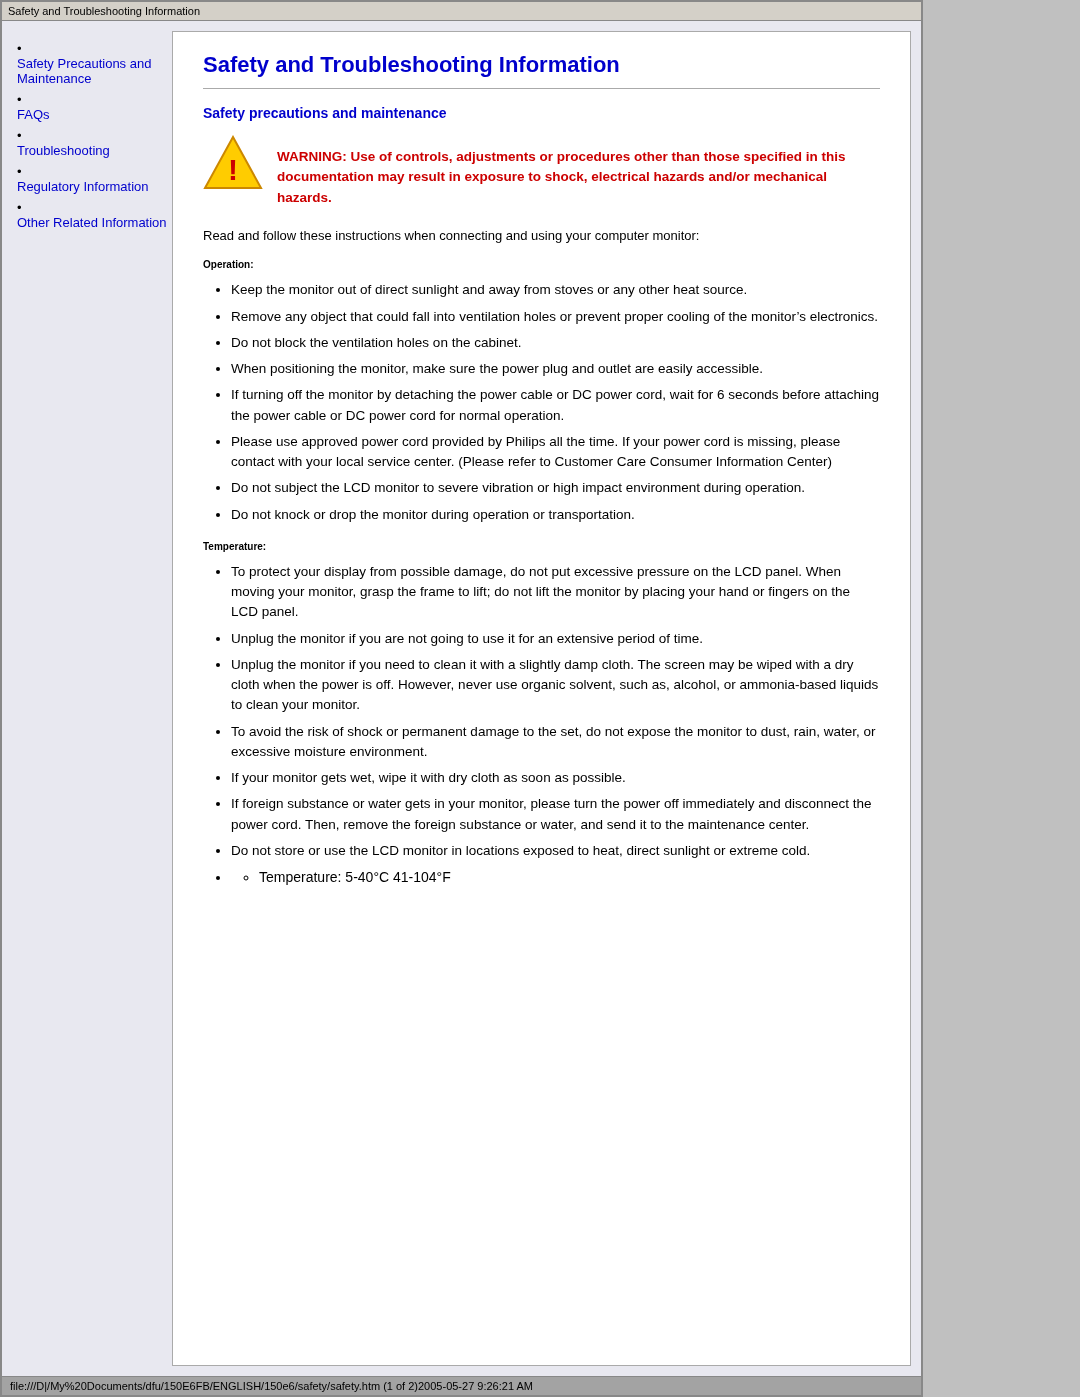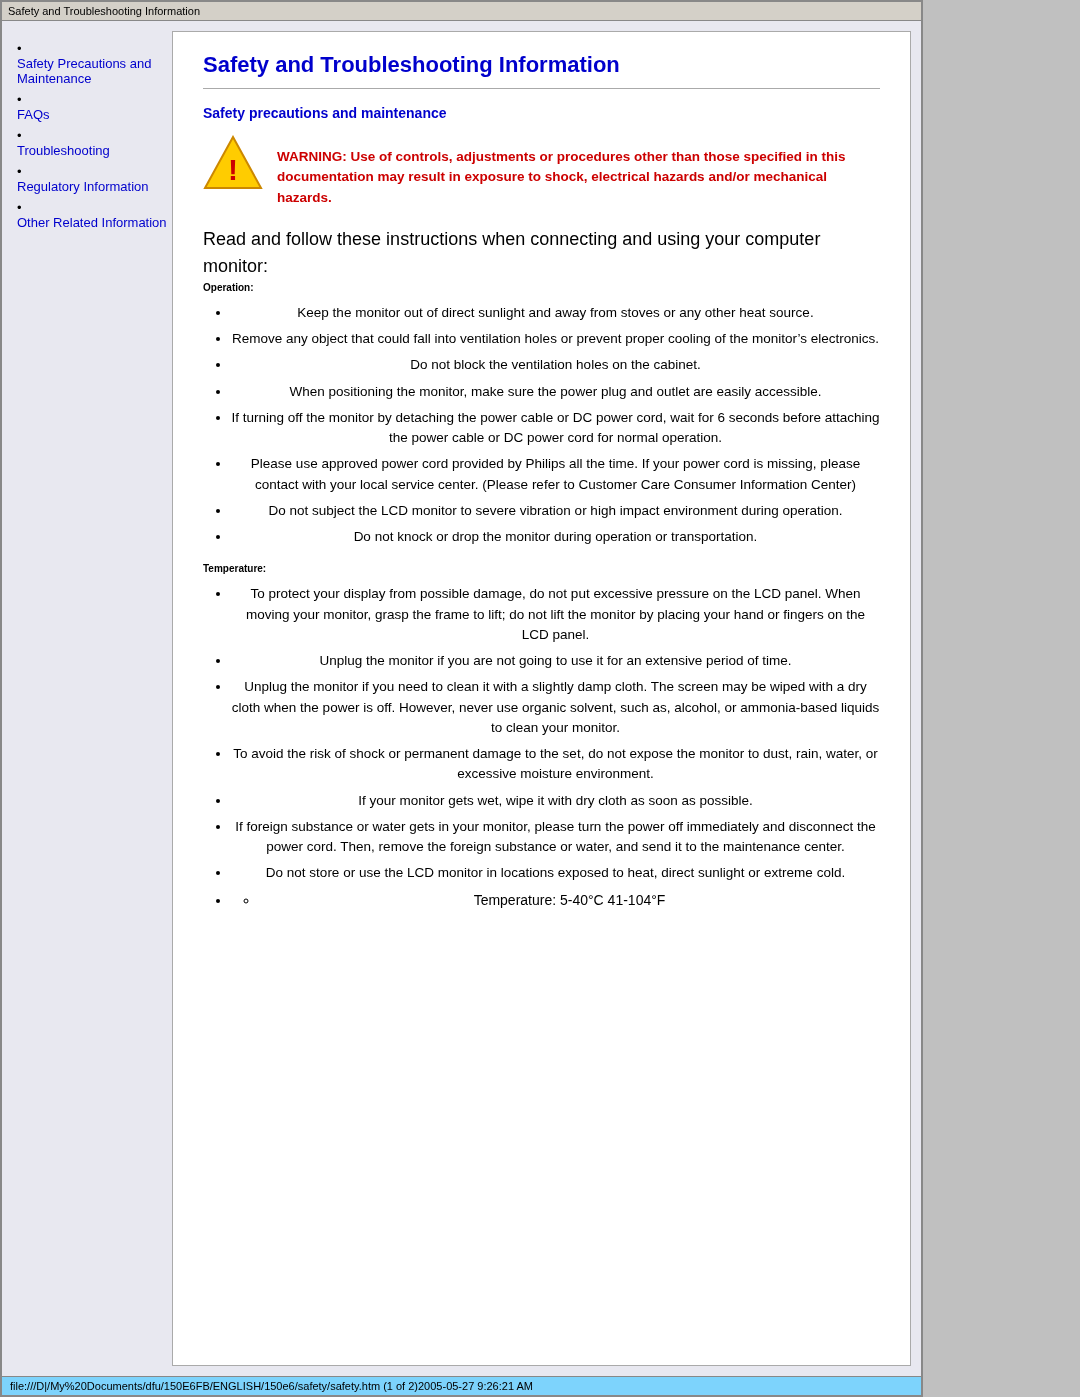--- a/index.html
+++ b/index.html
@@ -84,51 +84,50 @@
       margin-right: 14px;
     }
     .warning-text {
       color: #cc0000;
       font-size: 13.5px;
       font-weight: bold;
       line-height: 1.5;
       margin-top: 12px;
     }
     .intro-text {
-      margin-bottom: 2px;
-      font-size: 18px;
+      margin-bottom: 14px;
+      font-size: 13px;
       line-height: 1.5;
     }
     .sub-heading {
       font-weight: bold;
       font-size: 10px;
       margin-bottom: 10px;
     }
     ul.bullet-list {
       list-style: disc;
       padding-left: 28px;
       margin-bottom: 16px;
-      text-align: center;
     }
     ul.bullet-list li {
       margin-bottom: 6px;
       font-size: 13.5px;
       line-height: 1.5;
     }
     ul.sub-list {
       list-style: circle;
       padding-left: 28px;
       margin-top: 4px;
     }
     ul.sub-list li {
       margin-bottom: 4px;
       font-size: 14px;
     }
     .status-bar {
-      background: #7dd3fc;
+      background: #a3a3a3;
       padding: 3px 8px;
       font-size: 11px;
       border-top: 1px solid #888;
       color: #000;
     }
   </style>
 </head>
 <body>
 
 <div class="window">

